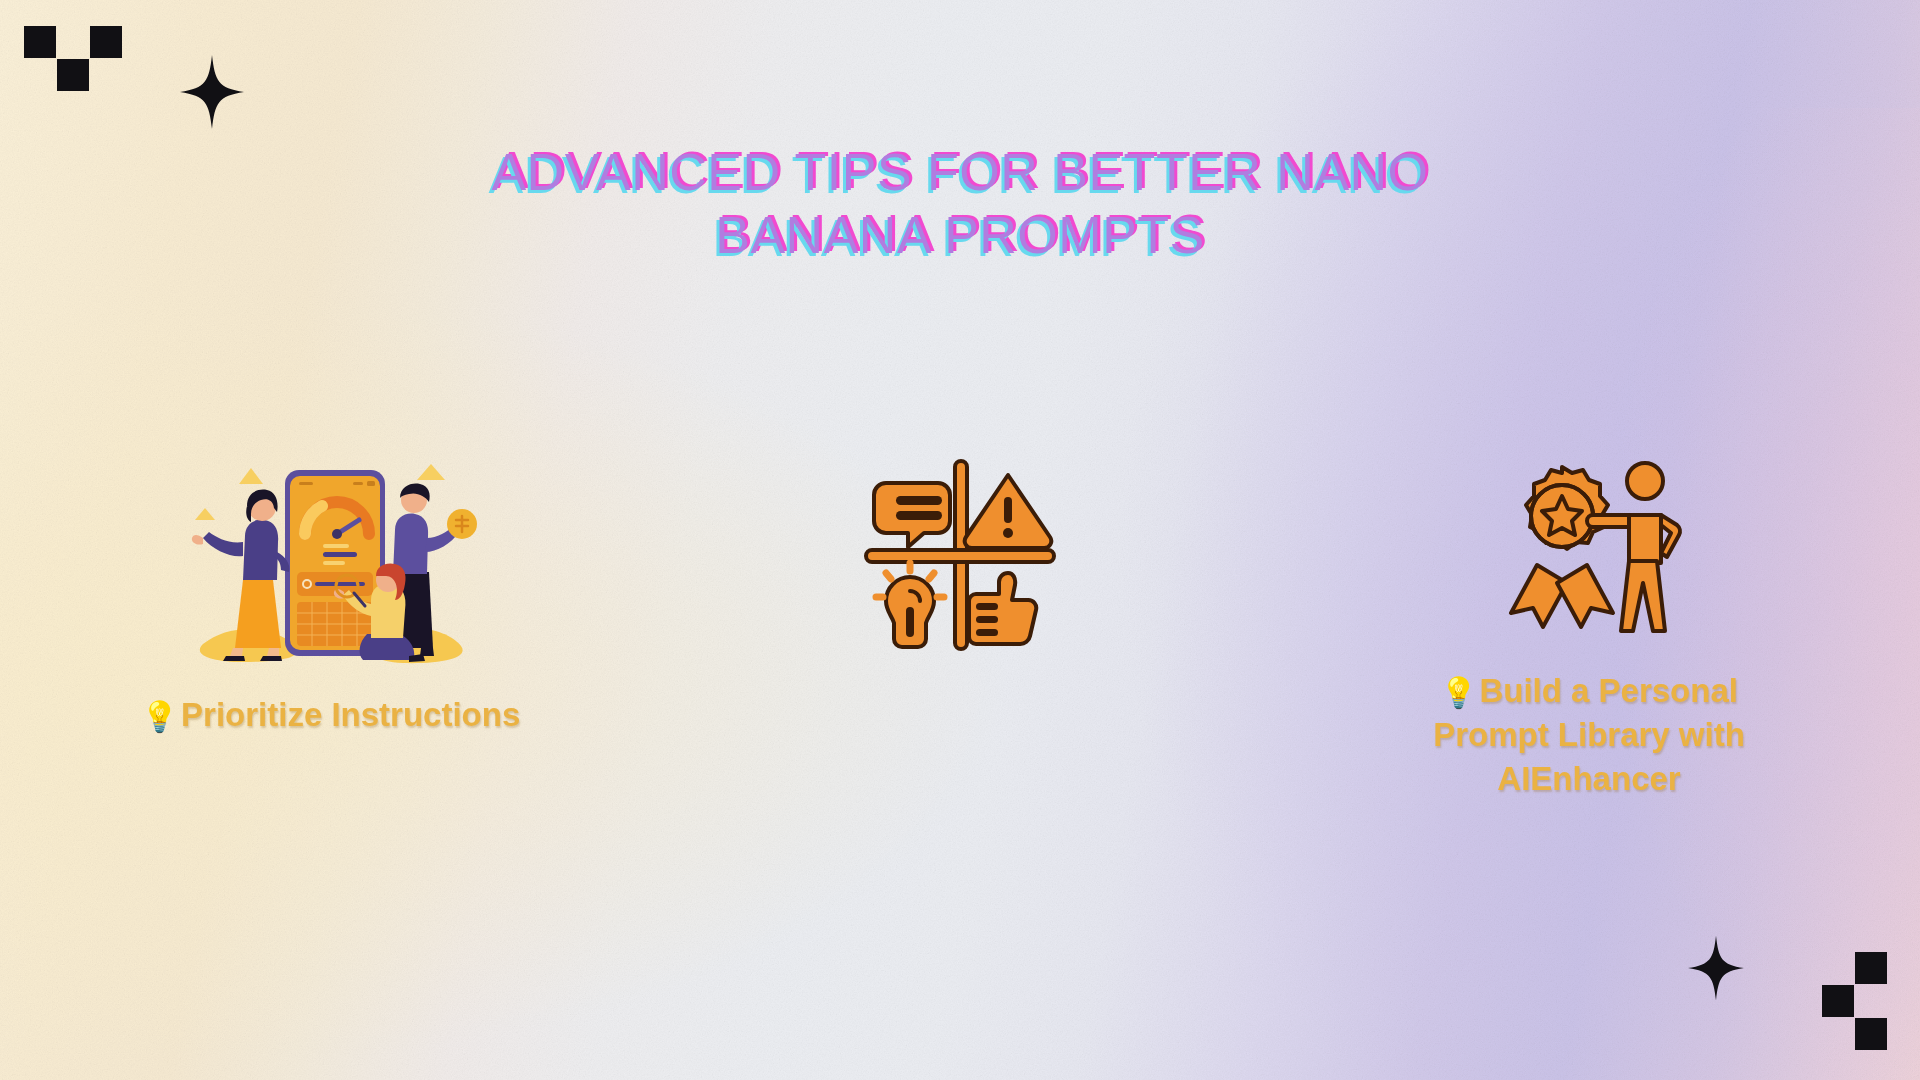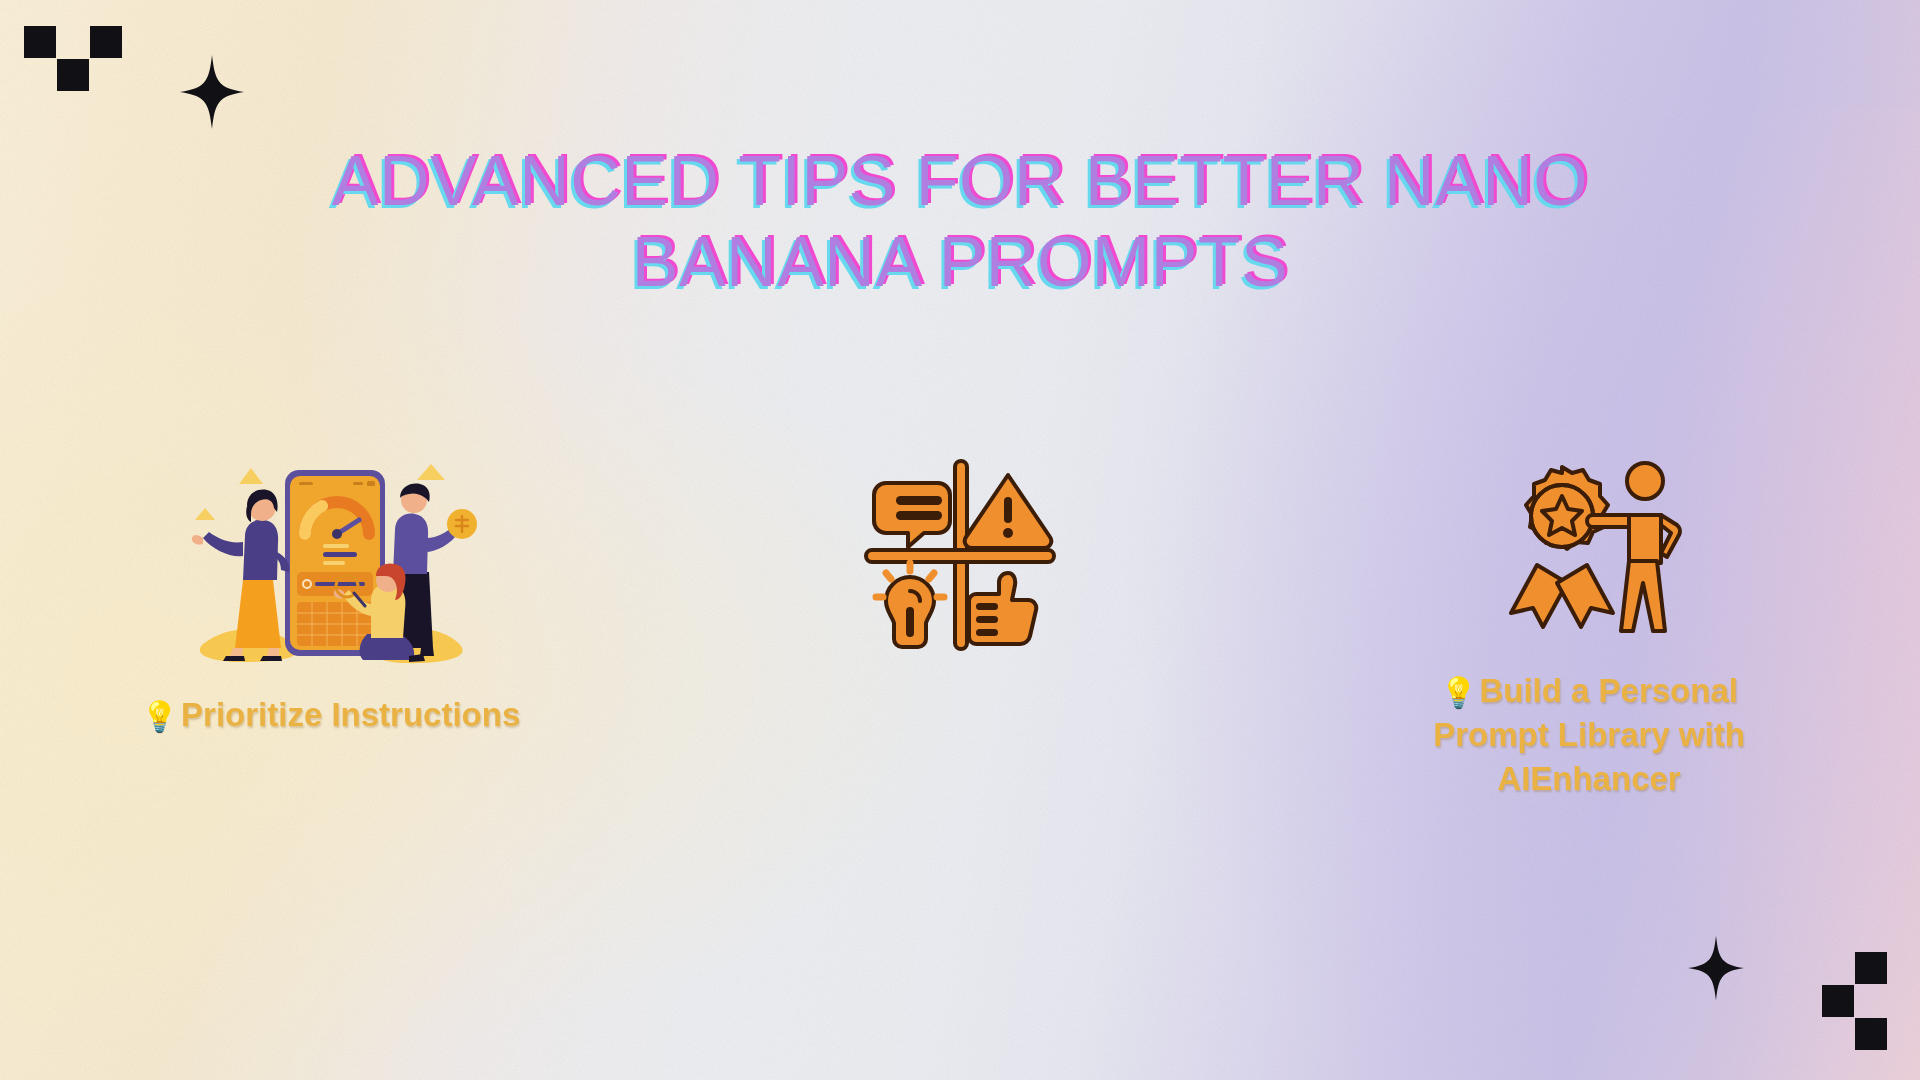--- a/index.html
+++ b/index.html
@@ -84,21 +84,21 @@
   #title-block {
     position:absolute;
     left:0; right:0; top:148px;
     text-align:center;
     padding:0 150px;
   }
   .title-line {
     display:block;
     font-family:"Liberation Sans", sans-serif;
     font-weight:400;
-    font-size:70px;
+    font-size:52px;
     line-height:.95;
     letter-spacing:.5px;
     color:#b07de0;
     text-shadow:
       -3px 3px 0 #67d9ee,
        3px -2px 0 #f14ad0;
     white-space:nowrap;
   }
   #title-line-2 { margin-top:14px;text-align:center; }
 

